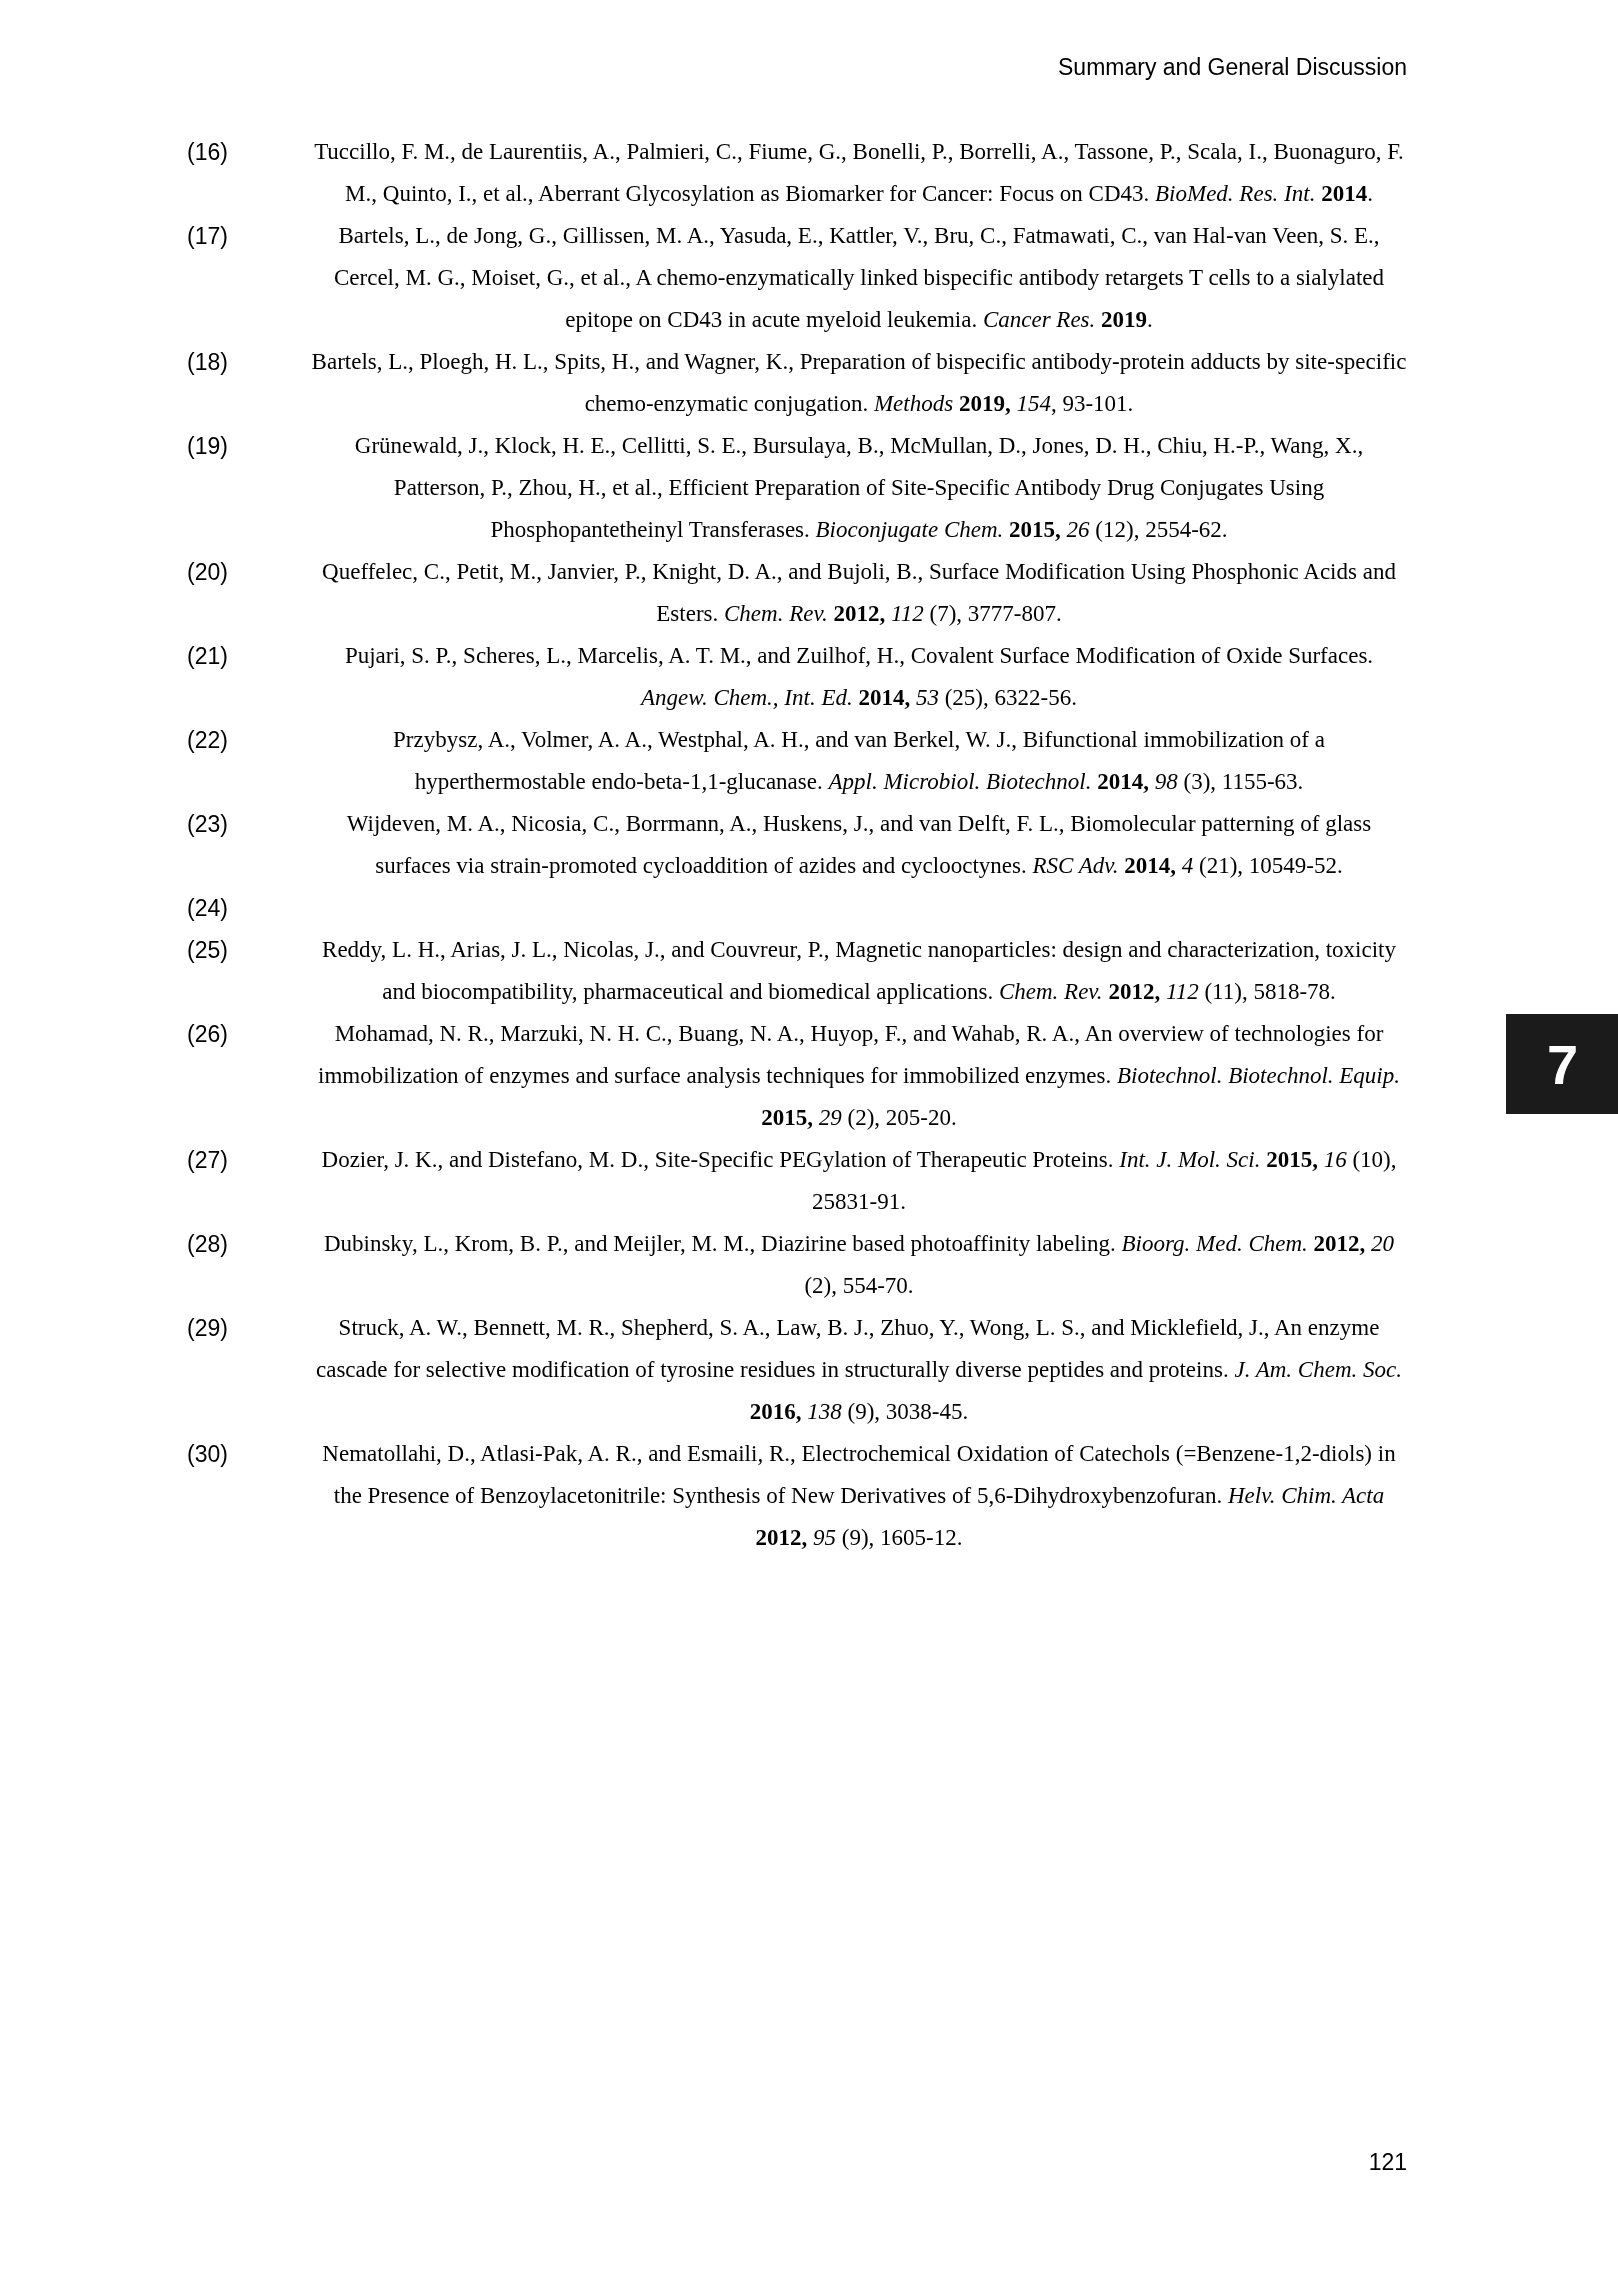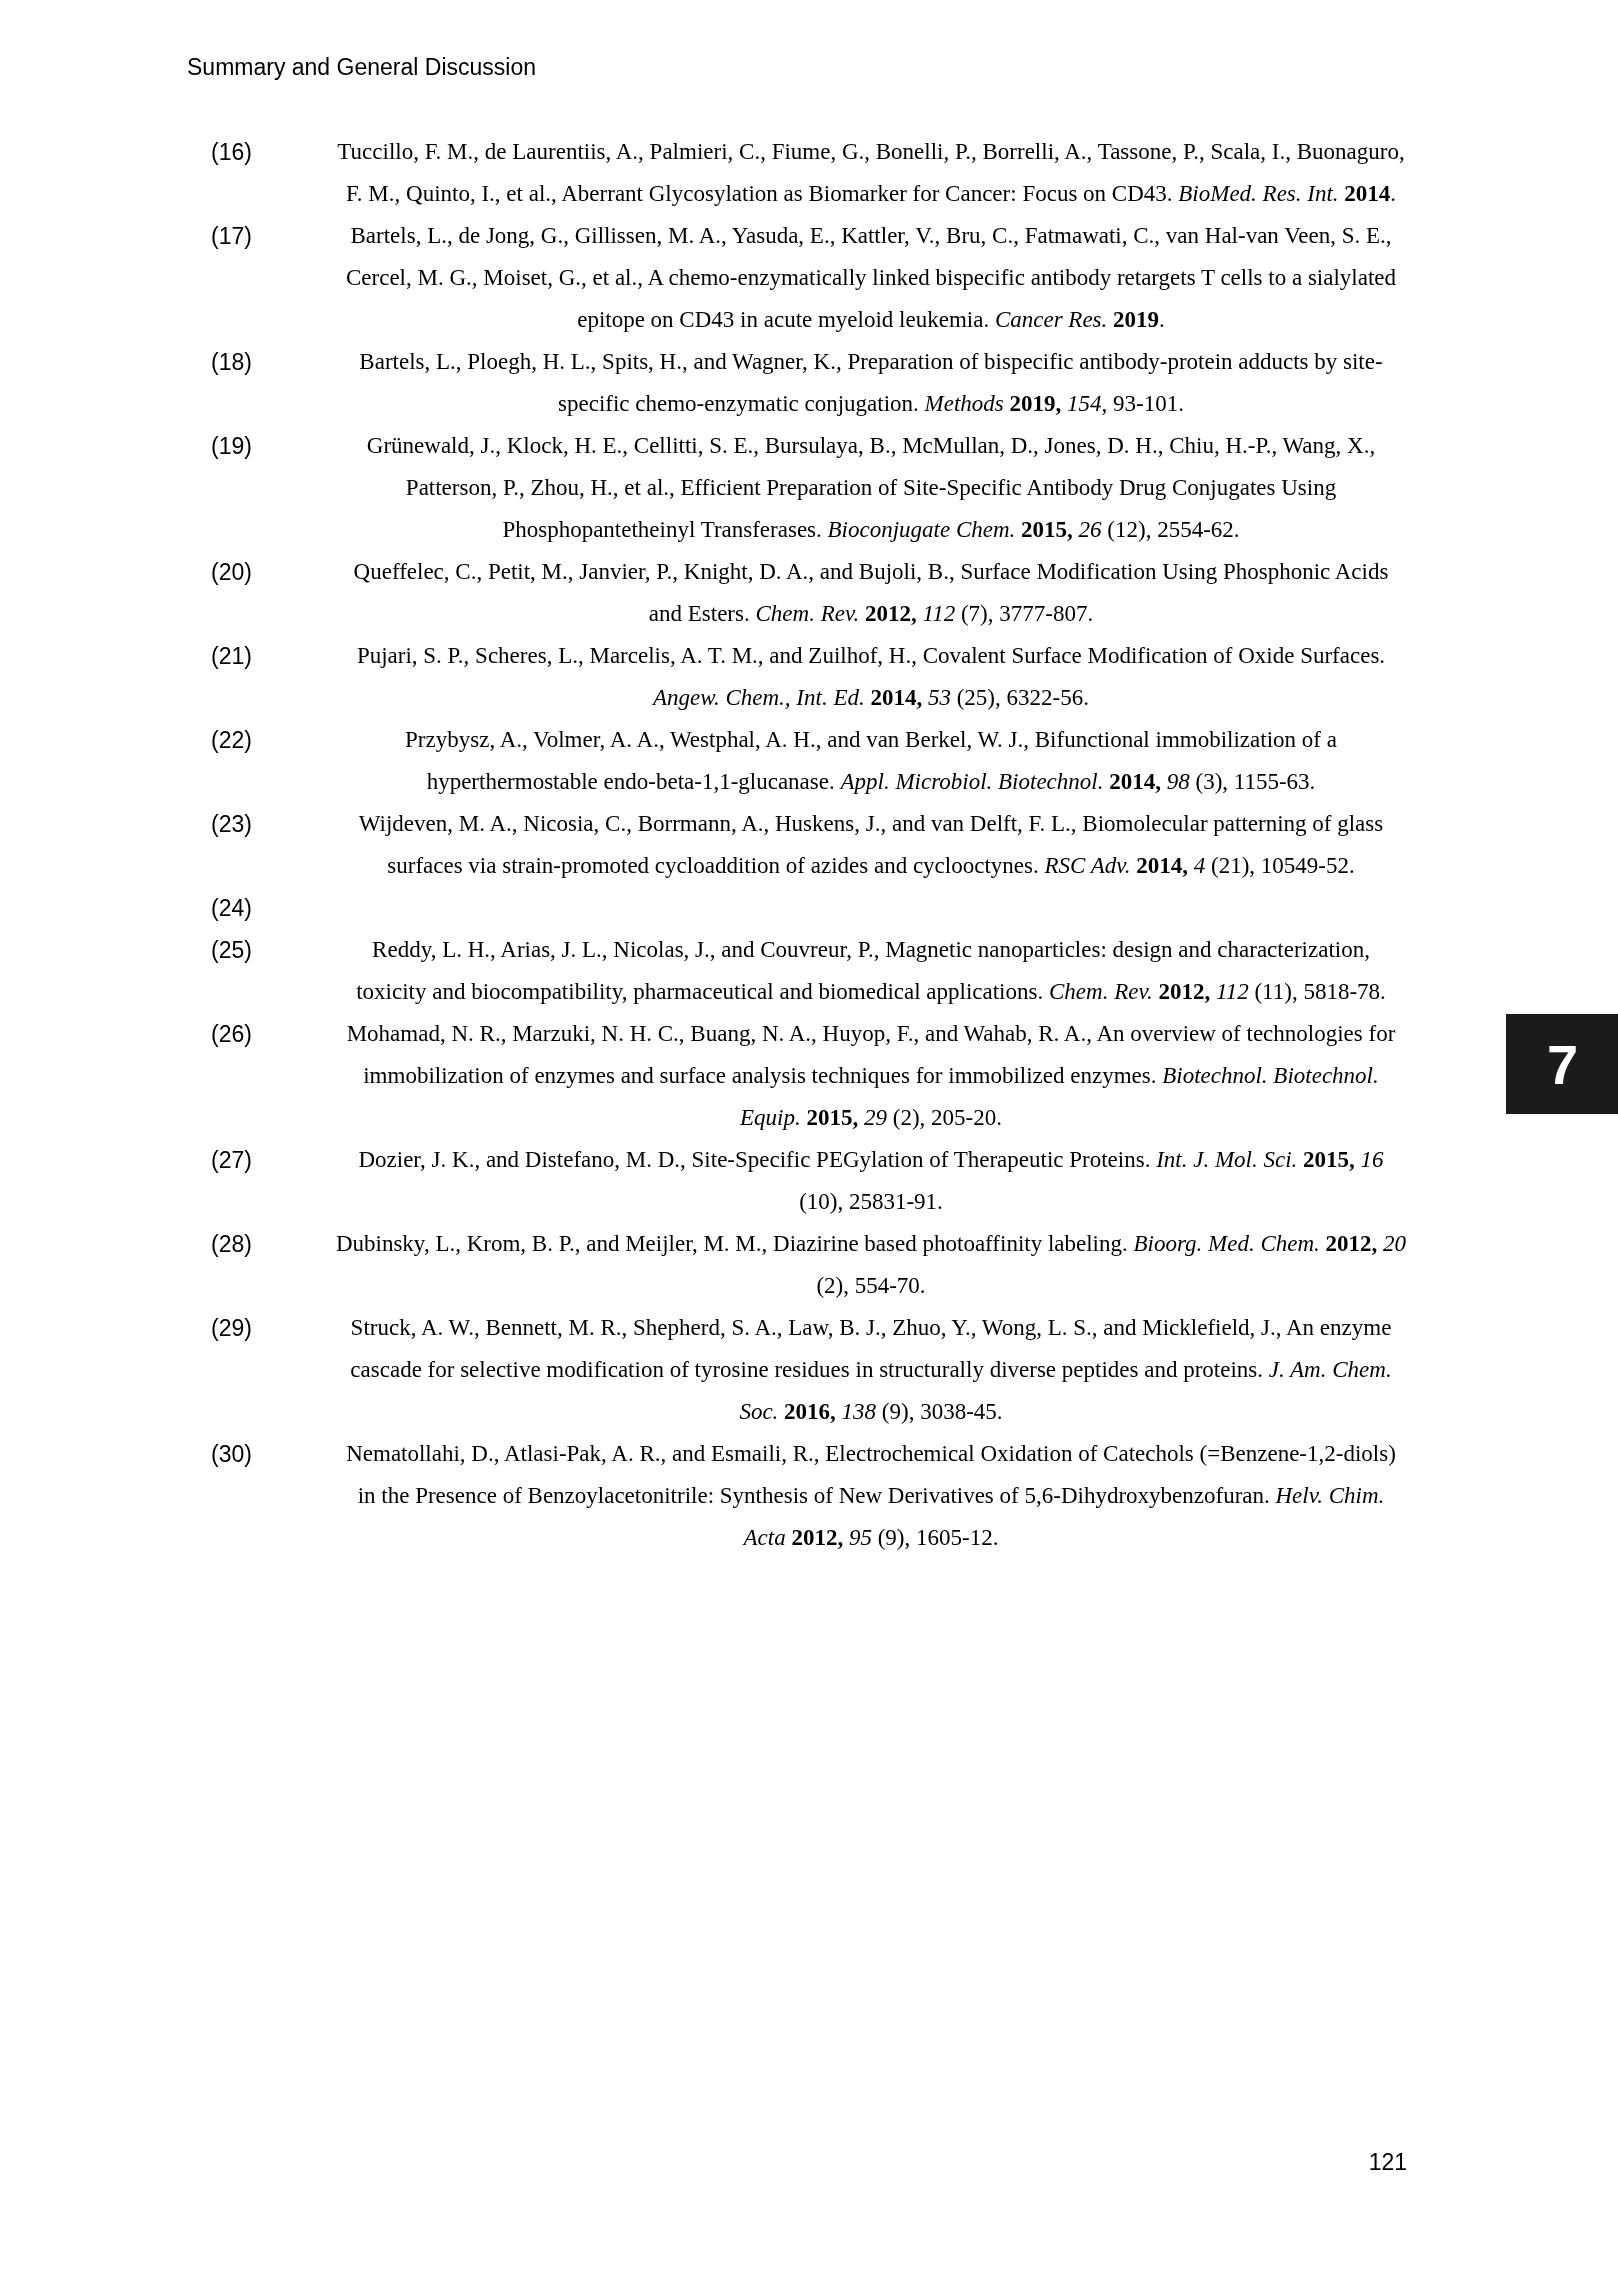--- a/index.html
+++ b/index.html
@@ -14,35 +14,35 @@
     width: 1619px;
     height: 2284px;
     background: #ffffff;
     overflow: hidden;
   }
   .header {
     position: absolute;
     top: 53px;
     left: 187px;
     right: 212px;
+    text-align: right;
     font-size: 23px;
     line-height: 1.3;
   }
   .refs {
     position: absolute;
     top: 131px;
     left: 187px;
     right: 212px;
   }
   .ref {
     display: flex;
     align-items: flex-start;
     font-size: 23px;
     line-height: 42px;
-    margin-left: 24px;
   }
   .ref-num {
     flex: 0 0 124px;
     width: 124px;
   }
   .ref-text {
     flex: 1 1 auto;
     text-align: center;
     font-family: Liberation Serif, serif;
   }

